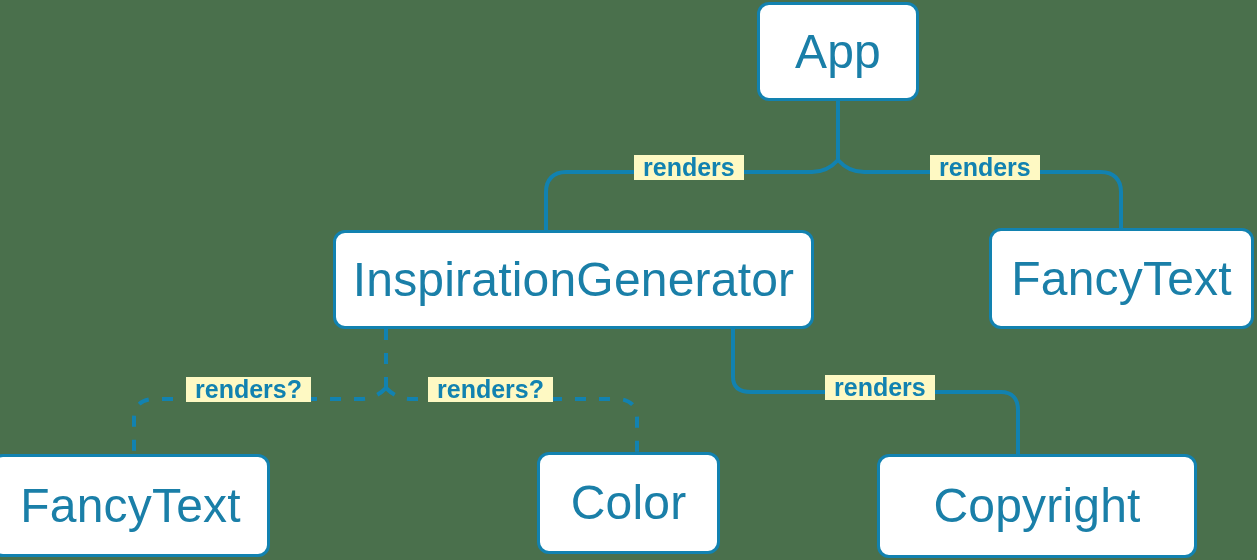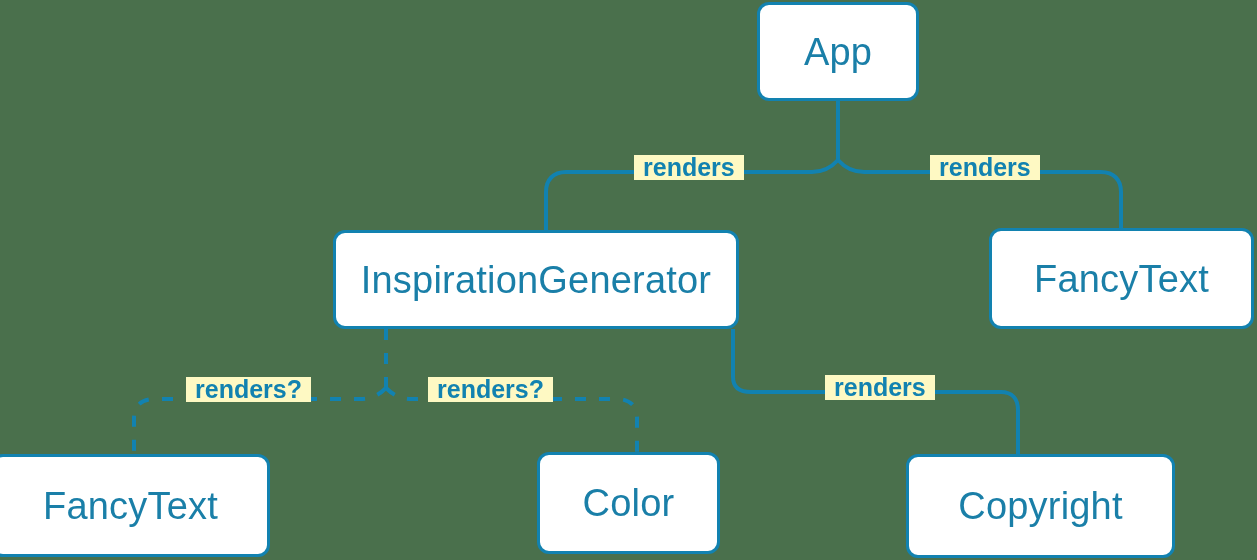--- a/index.html
+++ b/index.html
@@ -33,46 +33,46 @@
     border: 3px solid #1282b0;
     border-radius: 12px;
     display: flex;
     align-items: center;
     justify-content: center;
     color: #1282b0;
     z-index: 3;
   }
   .node-label {
     font-family: "Liberation Sans", sans-serif;
-    font-size: 38px;
+    font-size: 48px;
     font-weight: 400;
     color: #1a7fa8;
     letter-spacing: 0.2px;
     white-space: nowrap;
     line-height: 1;
   }
   .edge-label {
     position: absolute;
     font-family: "Liberation Sans", sans-serif;
     font-size: 25px;
     font-weight: 700;
     color: #1282b0;
     white-space: nowrap;
     background: #fef9c3;
     padding: 0 9px;
     line-height: 1;
     z-index: 2;
   }
   
   #node-app        { left: 757px;  top: 2px;   width: 162px; height: 99px; }
-  #node-inspgen    { left: 333px;  top: 230px; width: 406px; height: 99px; }
+  #node-inspgen    { left: 333px;  top: 230px; width: 481px; height: 99px; }
   #node-fancy-right{ left: 989px;  top: 228px; width: 265px; height: 101px; }
   #node-fancy-left { left: -9px;   top: 454px; width: 279px; height: 103px; }
   #node-color      { left: 537px;  top: 452px; width: 183px; height: 102px; }
-  #node-copyright  { left: 877px;  top: 454px; width: 269px; height: 104px; margin-left: 29px; }
+  #node-copyright  { left: 877px;  top: 454px; width: 320px; height: 104px; }
 
   #label-renders-inspgen   { left: 634px; top: 155px; }
   #label-renders-fancy     { left: 930px; top: 155px; }
   #label-renders-q-left    { left: 186px; top: 377px; }
   #label-renders-q-right   { left: 428px; top: 377px; }
   #label-renders-copyright { left: 825px; top: 375px; }
 </style>
 </head>
 <body>
 

